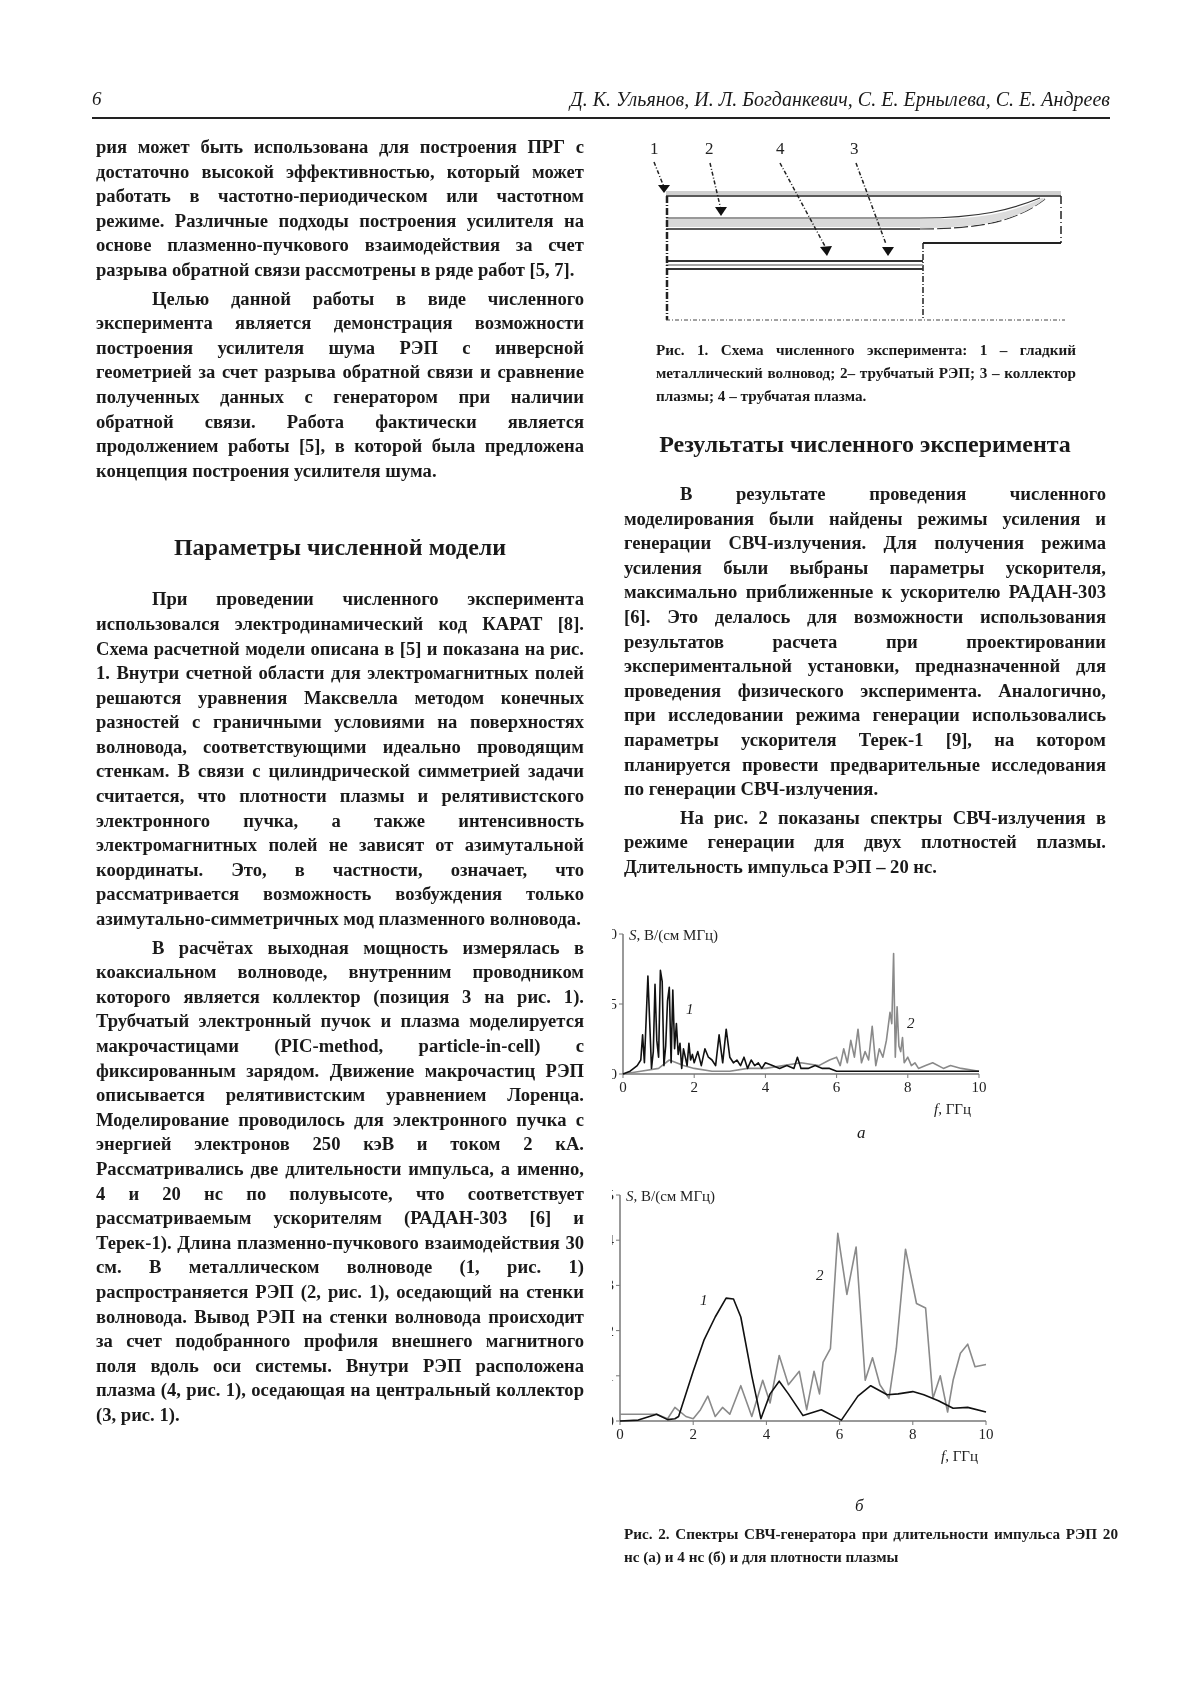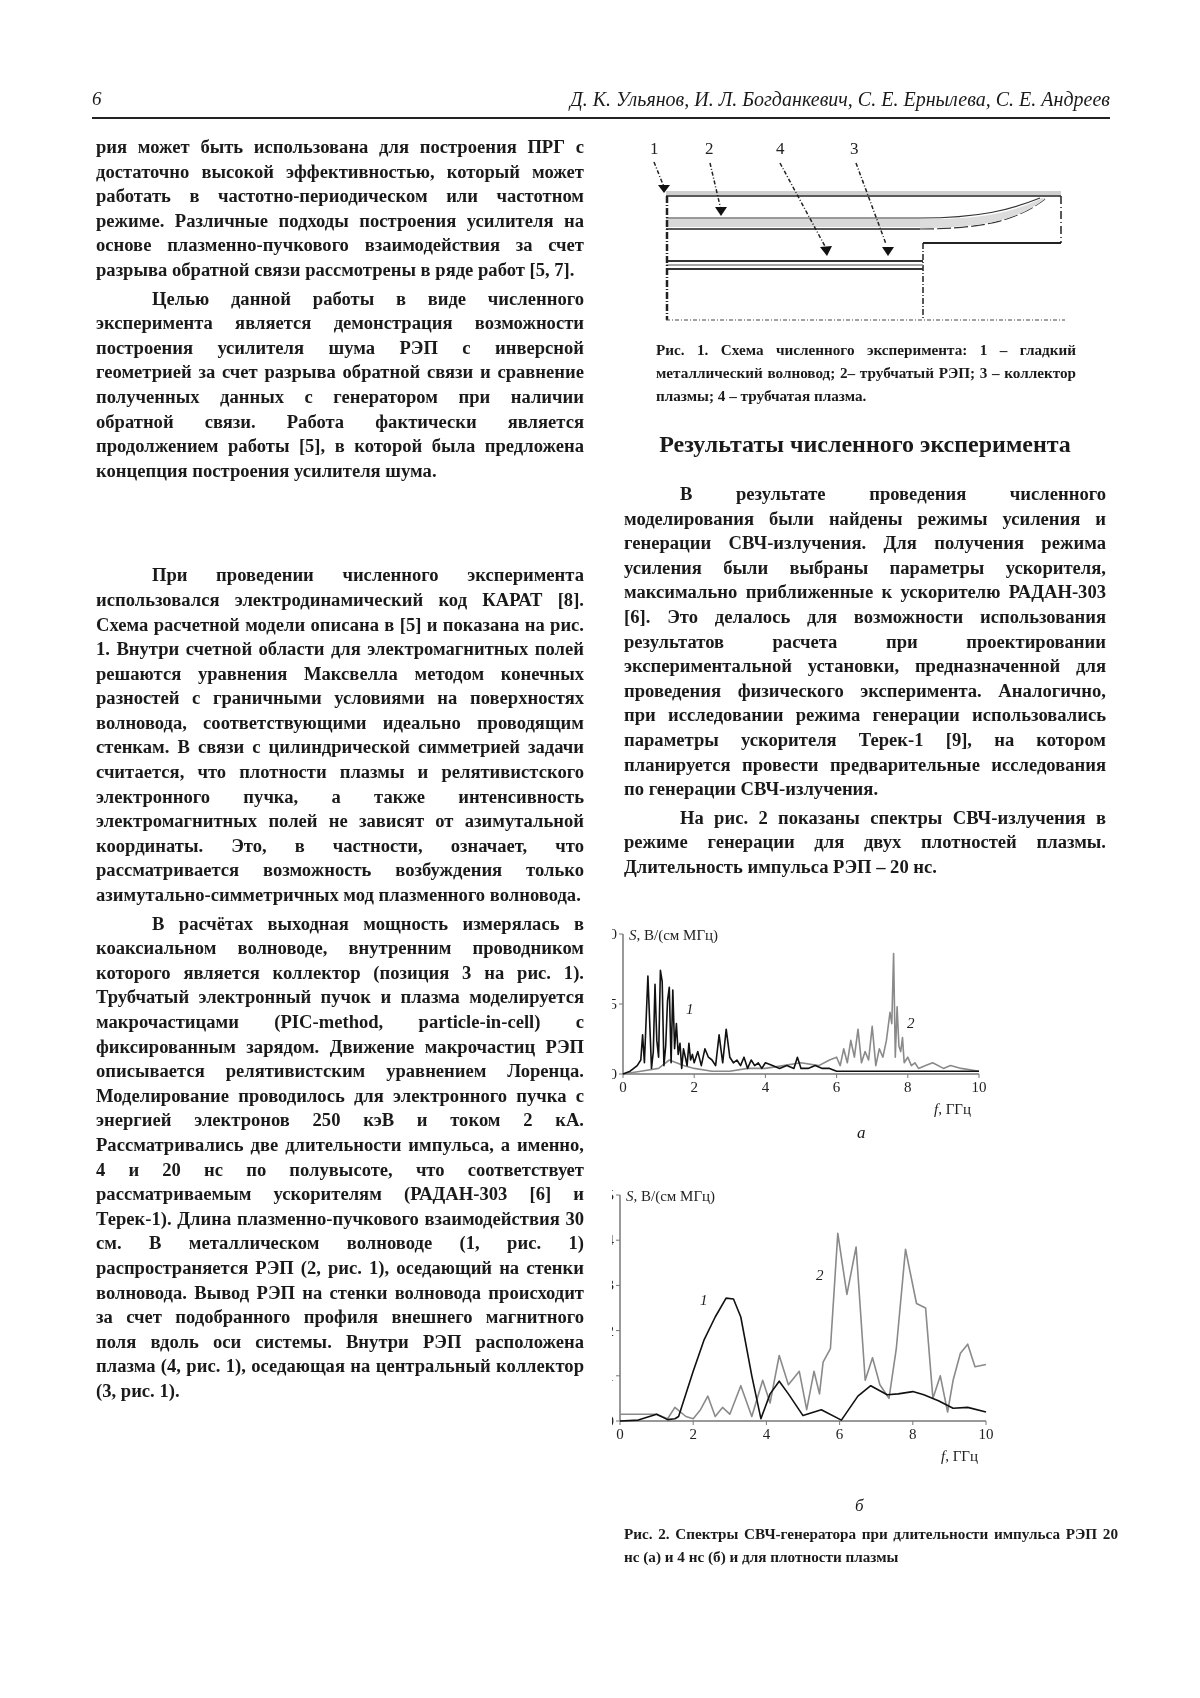--- a/index.html
+++ b/index.html
@@ -31,20 +31,21 @@
 <div class="header">
   <span class="page-num">6</span>
   <span class="authors">Д. К. Ульянов, И. Л. Богданкевич, С. Е. Ернылева, С. Е. Андреев</span>
 </div>
 <div class="header-rule"></div>
 
 <div class="col col-left">
   <p>рия может быть использована для построения ПРГ с достаточно высокой эффективностью, который может работать в частотно-периодическом или частотном режиме. Различные подходы построения усилителя на основе плазменно-пучкового взаимодействия за счет разрыва обратной связи рассмотрены в ряде работ [5, 7].</p>
   <p class="indent">Целью данной работы в виде численного эксперимента является демонстрация возможности построения усилителя шума РЭП с инверсной геометрией за счет разрыва обратной связи и сравнение полученных данных с генератором при наличии обратной связи. Работа фактически является продолжением работы [5], в которой была предложена концепция построения усилителя шума.</p>
   <div style="height:48px"></div>
+  <div class="sec-head">Параметры численной модели</div>
   <div style="height:24px"></div>
   <p class="indent">При проведении численного эксперимента использовался электродинамический код КАРАТ [8]. Схема расчетной модели описана в [5] и показана на рис. 1. Внутри счетной области для электромагнитных полей решаются уравнения Максвелла методом конечных разностей с граничными условиями на поверхностях волновода, соответствующими идеально проводящим стенкам. В связи с цилиндрической симметрией задачи считается, что плотности плазмы и релятивистского электронного пучка, а также интенсивность электромагнитных полей не зависят от азимутальной координаты. Это, в частности, означает, что рассматривается возможность возбуждения только азимутально-симметричных мод плазменного волновода.</p>
   <p class="indent">В расчётах выходная мощность измерялась в коаксиальном волноводе, внутренним проводником которого является коллектор (позиция 3 на рис. 1). Трубчатый электронный пучок и плазма моделируется макрочастицами (PIC-method, particle-in-cell) с фиксированным зарядом. Движение макрочастиц РЭП описывается релятивистским уравнением Лоренца. Моделирование проводилось для электронного пучка с энергией электронов 250 кэВ и током 2 кА. Рассматривались две длительности импульса, а именно, 4 и 20 нс по полувысоте, что соответствует рассматриваемым ускорителям (РАДАН-303 [6] и Терек-1). Длина плазменно-пучкового взаимодействия 30 см. В металлическом волноводе (1, рис. 1) распространяется РЭП (2, рис. 1), оседающий на стенки волновода. Вывод РЭП на стенки волновода происходит за счет подобранного профиля внешнего магнитного поля вдоль оси системы. Внутри РЭП расположена плазма (4, рис. 1), оседающая на центральный коллектор (3, рис. 1).</p>
 </div>
 
 <div class="fig1">
   <svg width="490" height="200" viewBox="0 0 490 200">
     <g font-size="17" fill="#222">
       <text x="30" y="24">1</text>
       <text x="85" y="24">2</text>

